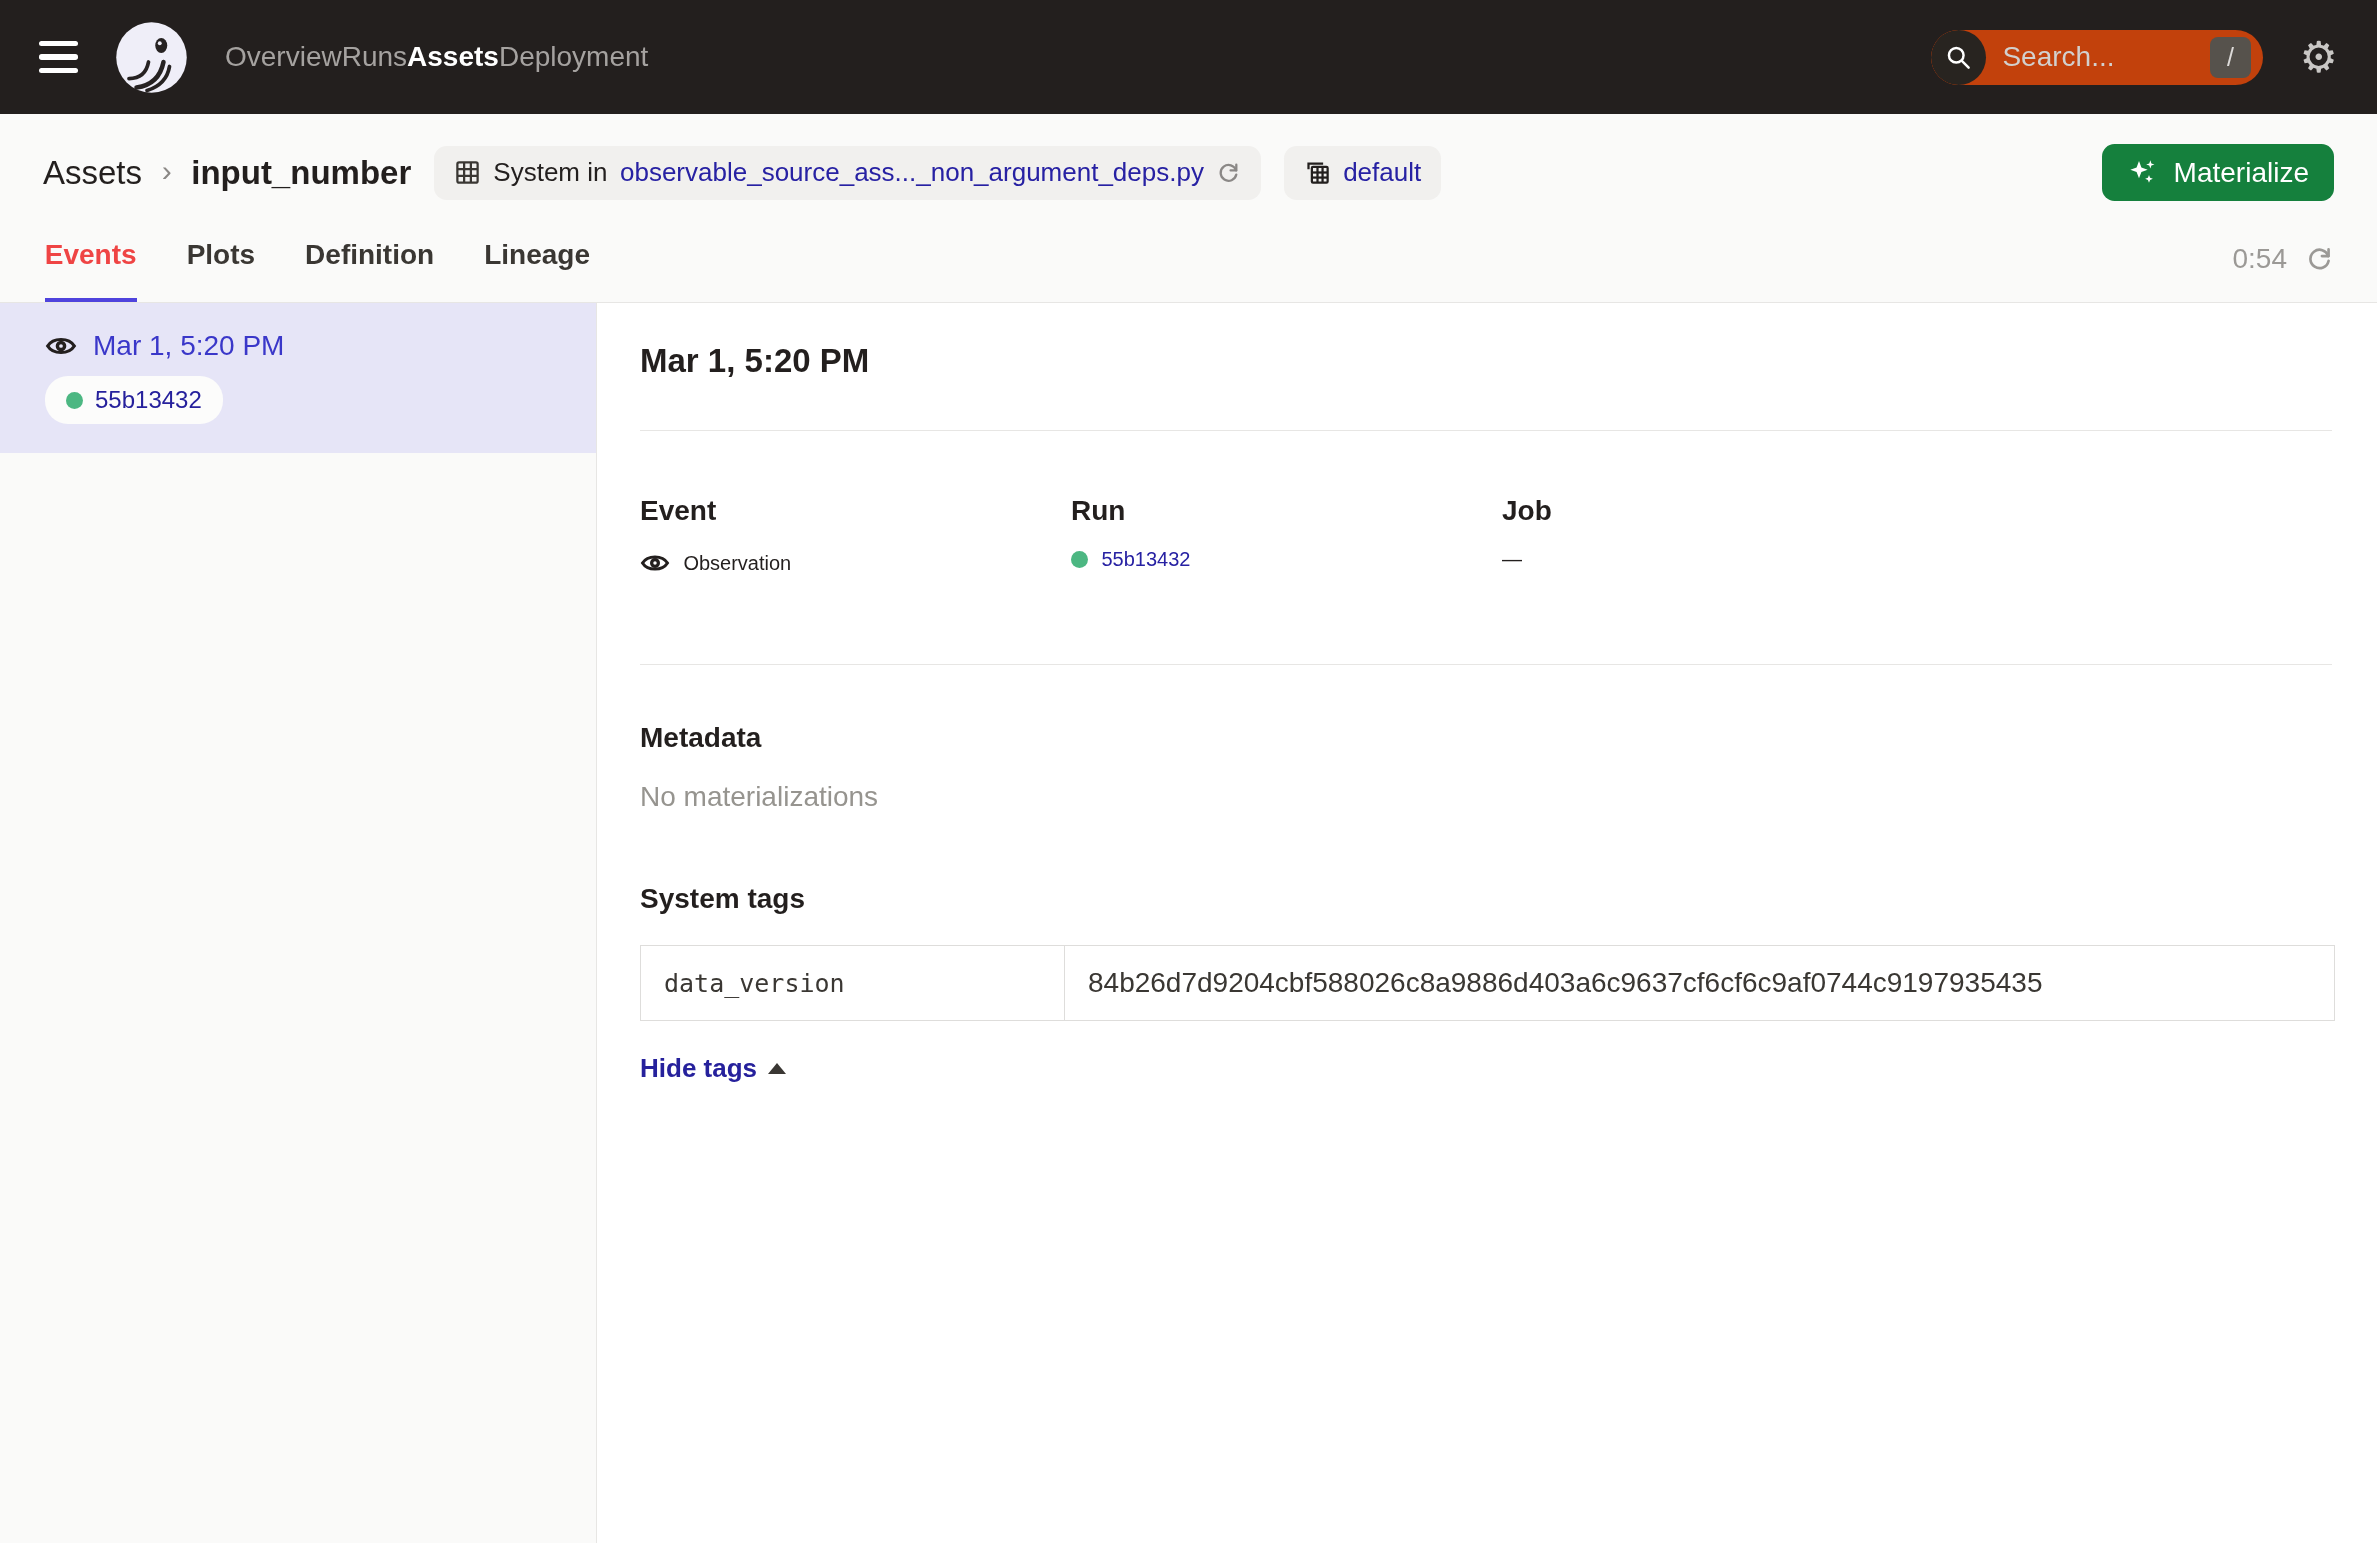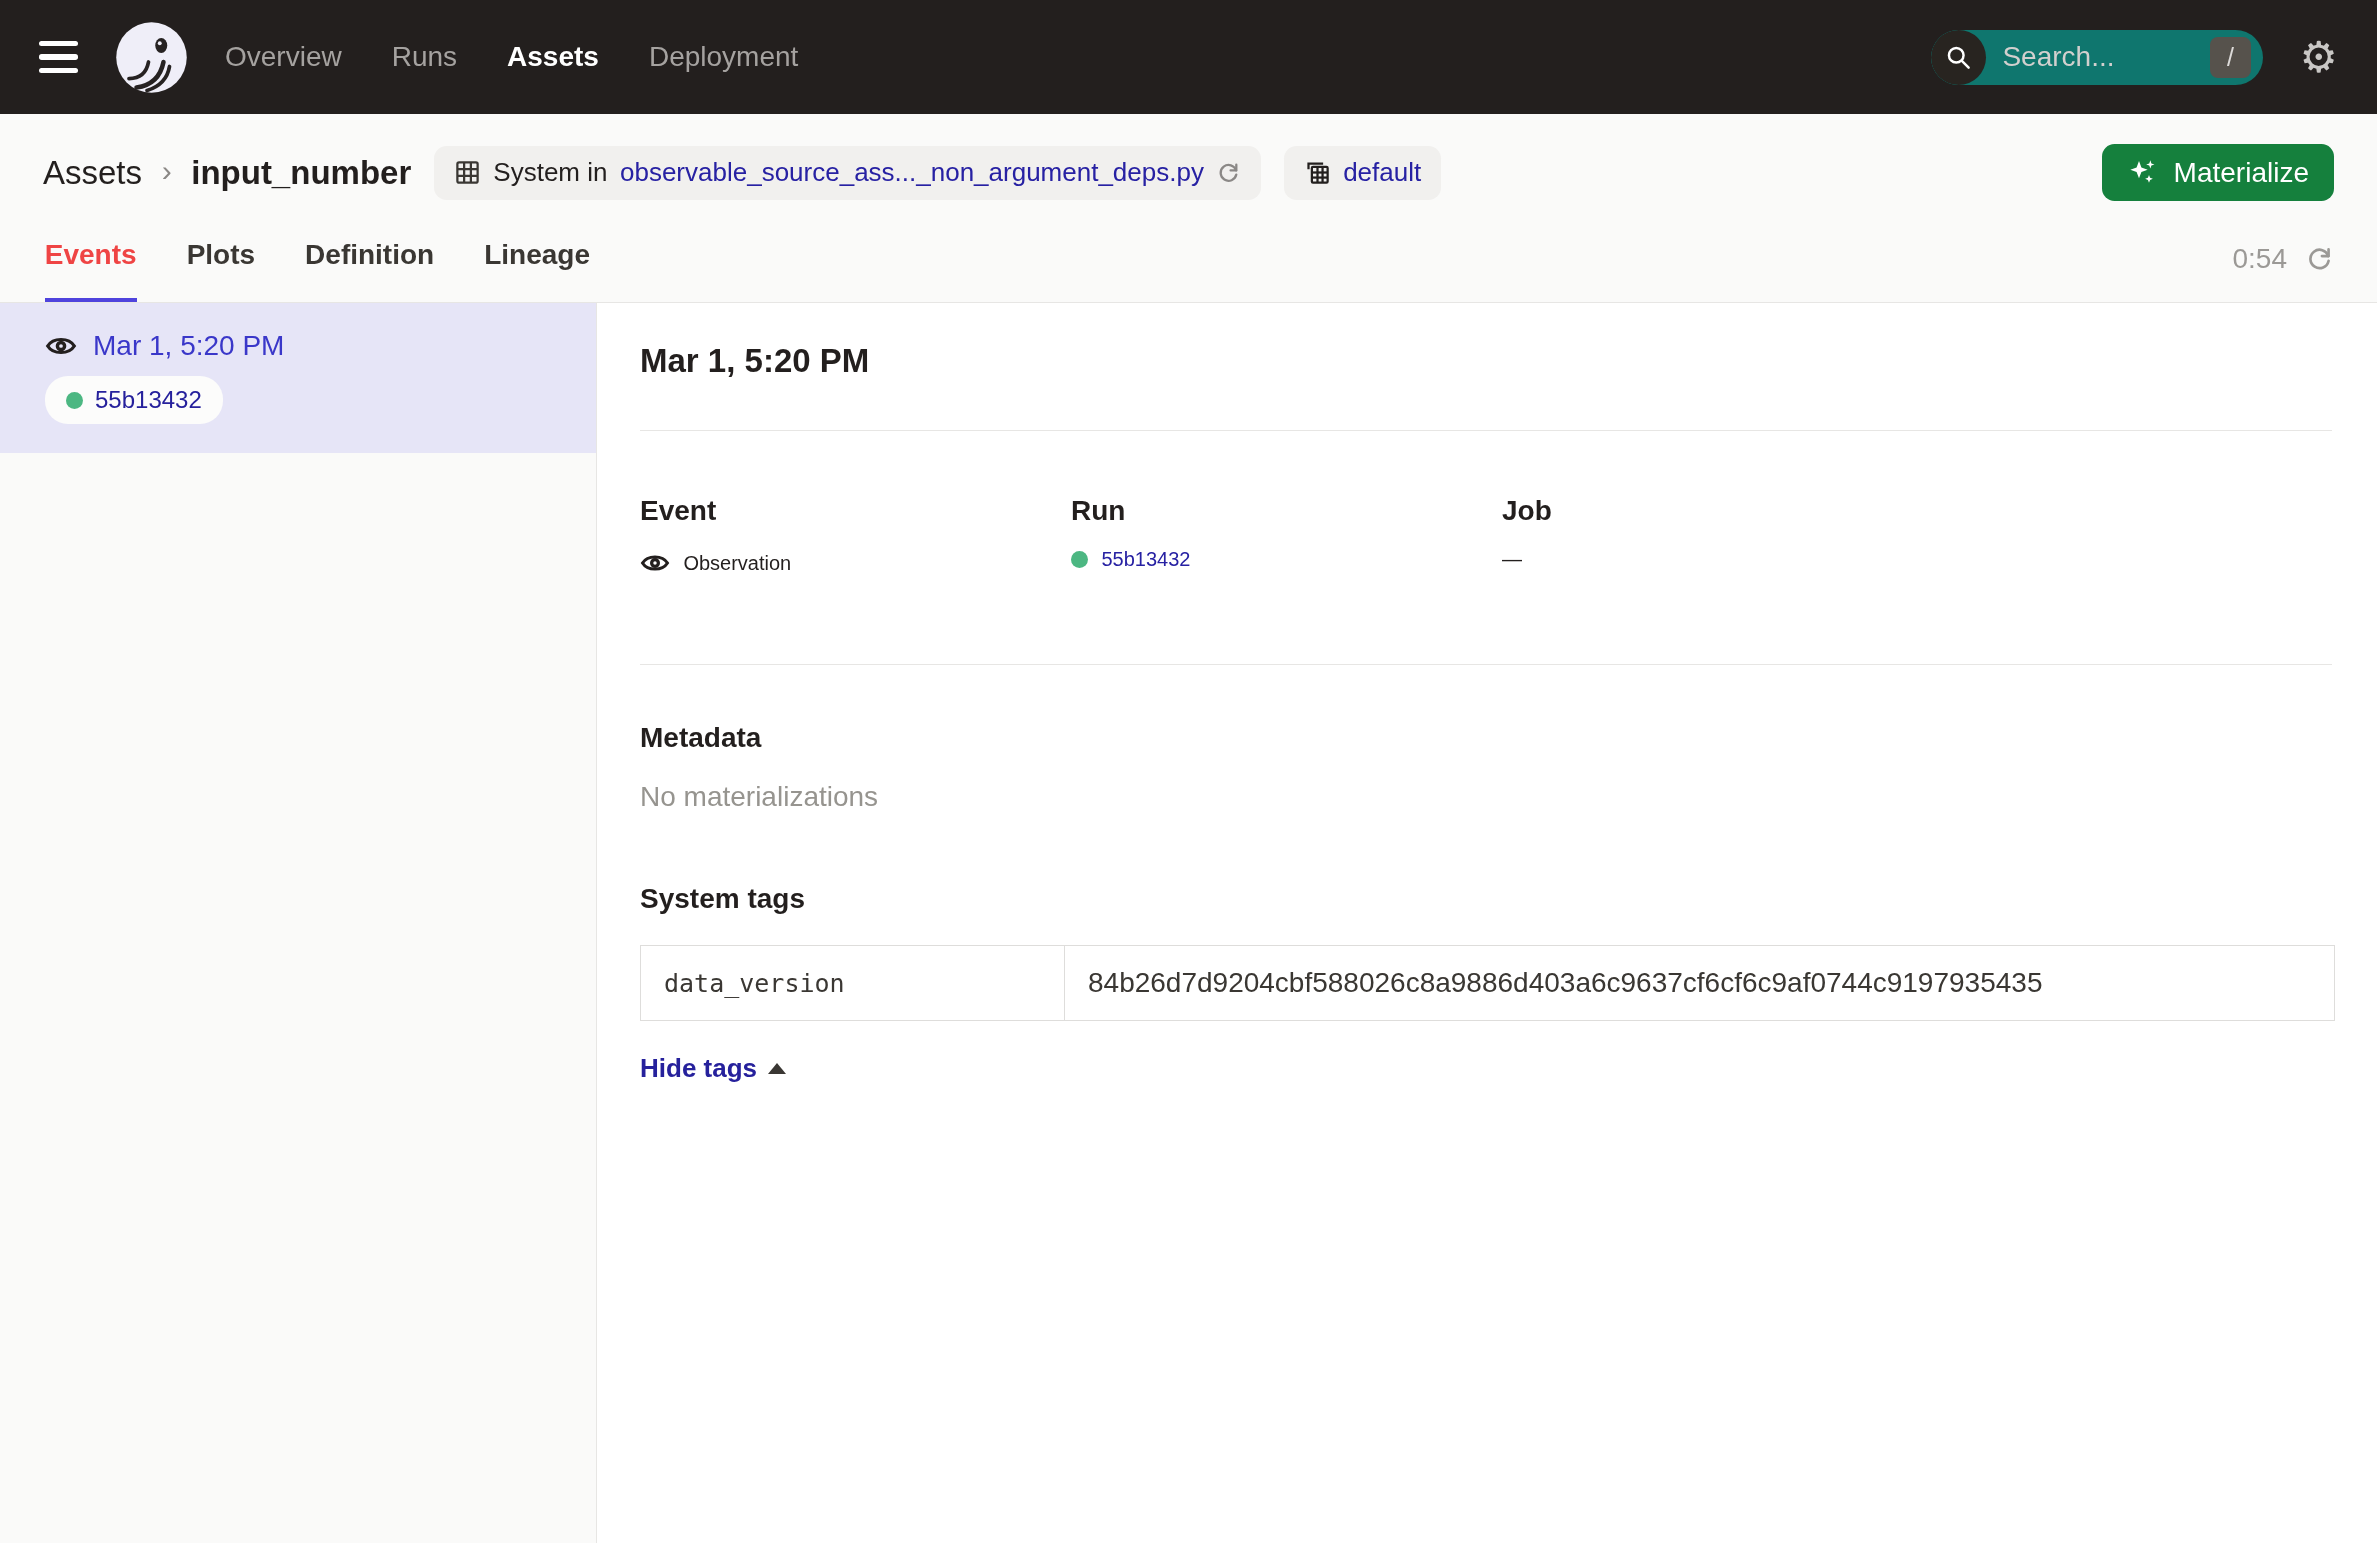--- a/index.html
+++ b/index.html
@@ -12,27 +12,27 @@
   }
   
   .topnav {
     height: 114px; background: #231F1E;
     display: flex; align-items: center;
     padding: 0 39px; gap: 36px;
   }
   .hamburger { width: 39px; display: flex; flex-direction: column; gap: 8px; cursor: pointer; }
   .hamburger span { display: block; height: 5.4px; border-radius: 2.7px; background: #FFFFFF; }
   .logo { width: 75px; height: 75px; flex: 0 0 auto; }
-  .navlinks { display: flex; gap: 50px; font-size: 28px; }
+  .navlinks { display: flex; font-size: 28px; }
   .navlinks .navlink { color: #A5A2A0; cursor: pointer; }
   .navlinks .navlink.active { color: #FFFFFF; font-weight: 700; }
   .topnav .spacer { flex: 1; }
   .searchbox {
     width: 332px; height: 55px; border-radius: 28px;
-    background: #0f766e; display: flex; align-items: center; cursor: text;
+    background: #c2410c; display: flex; align-items: center; cursor: text;
     overflow: hidden;
   }
   .searchbox .mag {
     width: 55px; height: 55px; border-radius: 50%;
     background: #282420; display: flex; align-items: center; justify-content: center;
     flex: 0 0 auto;
   }
   .searchbox .ph { flex: 1; margin-left: 16px; font-size: 28px; color: #D2D0CE; }
   .searchbox .slash {
     margin-right: 12.5px; width: 41px; height: 41px; border-radius: 8px;

